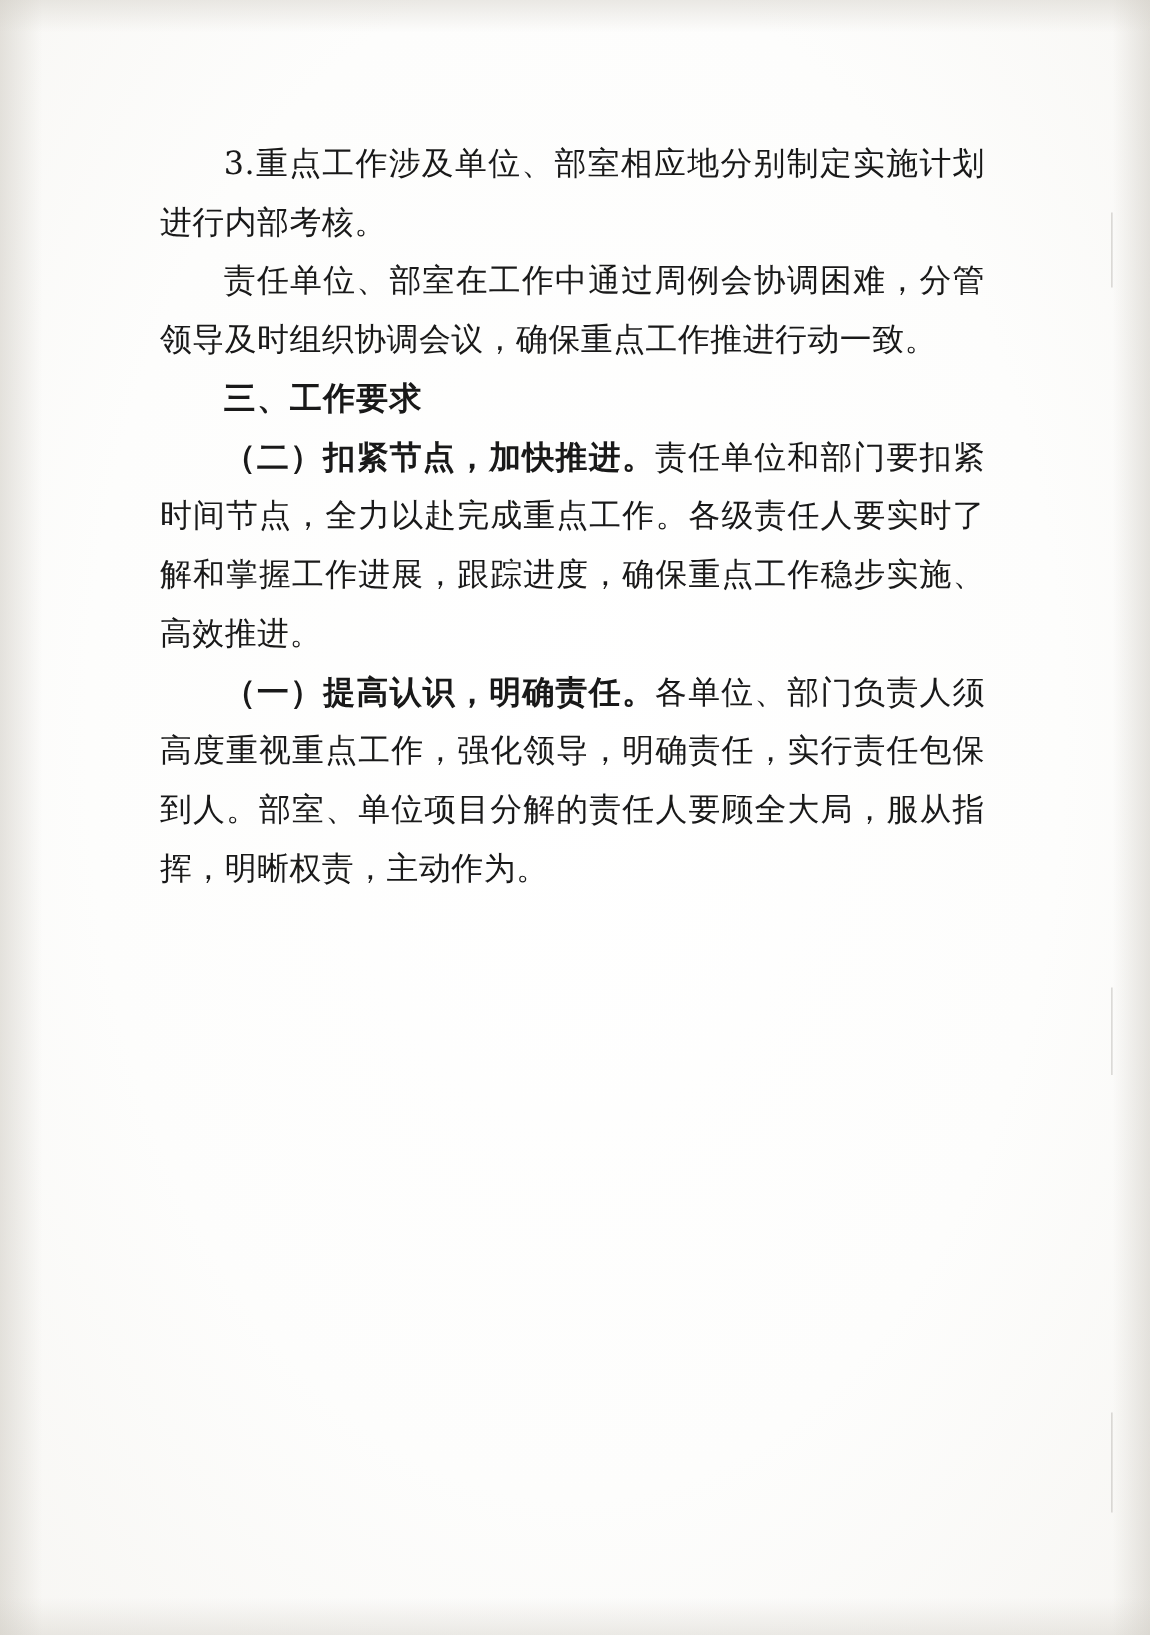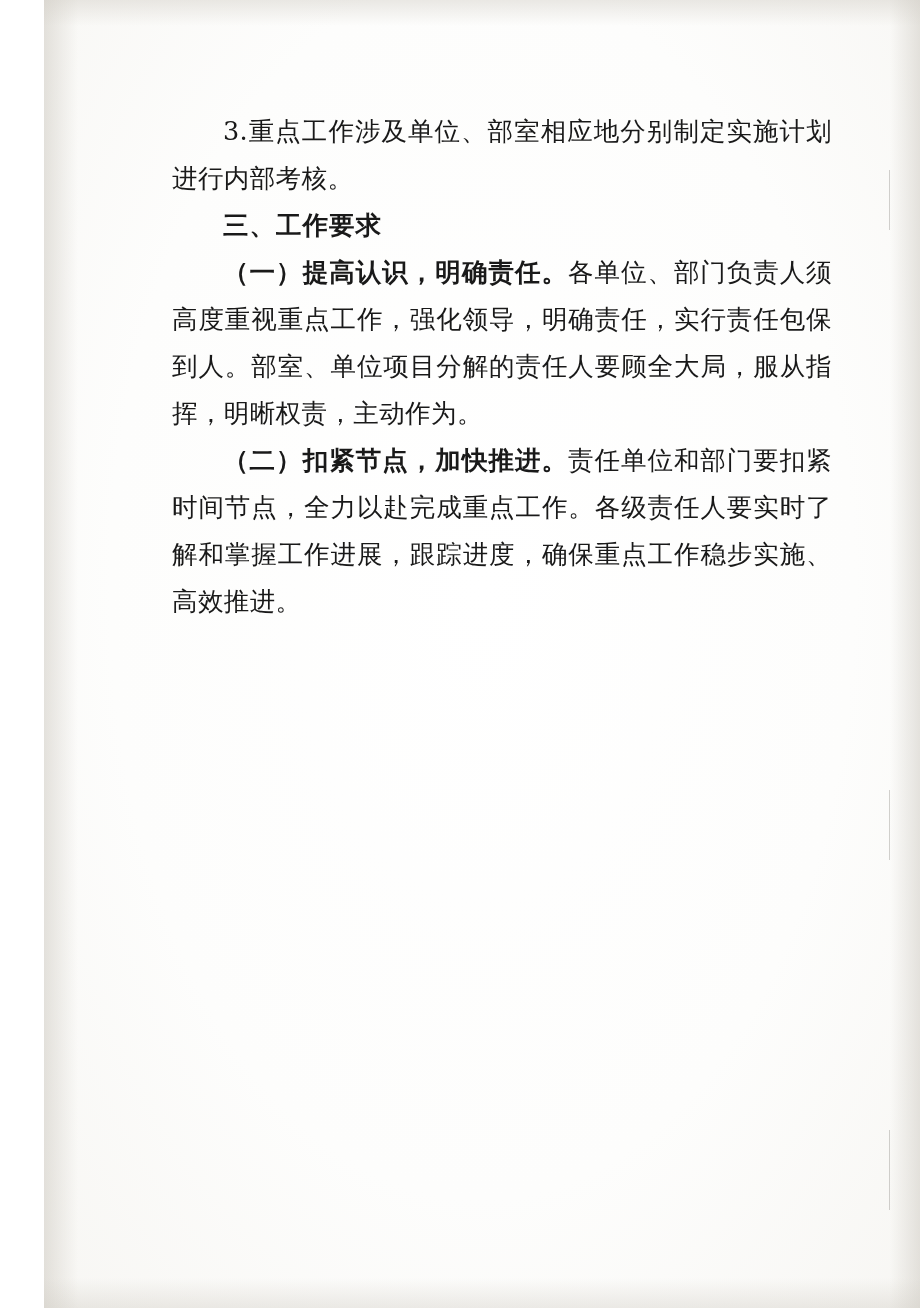--- a/index.html
+++ b/index.html
@@ -14,21 +14,20 @@
     font-family: "DejaVu Sans", "Liberation Sans", sans-serif;
     overflow: hidden;
   }
 
   
   #page {
     position: absolute;
     inset: 0;
     background:
       radial-gradient(ellipse at 50% 45%, #ffffff 0%, #fdfdfc 60%, #f7f6f3 100%);
-    margin-left: 44px;
   }
 
   
   .edge-left {
     position: absolute;
     left: 0; top: 0; bottom: 0; width: 34px;
     background: linear-gradient(to right, rgba(208,204,196,0.55), rgba(255,255,255,0));
     pointer-events: none;
   }
   .edge-right {
@@ -106,27 +105,28 @@
 
   <div class="fold-mark" style="right:30px; top:170px; height:60px;"></div>
   <div class="fold-mark" style="right:30px; top:790px; height:70px;"></div>
   <div class="fold-mark" style="right:30px; top:1130px; height:80px;"></div>
 
   <div id="content">
 
     <p class="para">3.重点工作涉及单位、部室相应地分别制定实施计划进行内部考核。</p>
 
 
+    <p class="para">责任单位、部室在工作中通过周例会协调困难，分管领导及时组织协调会议，确保重点工作推进行动一致。</p>
 
     <p class="para heading">三、工作要求</p>
 
     <p class="para">
-      <span class="b">（一）提高认识，明确责任。</span><span>各单位、部门负责人须高度重视重点工作，强化领导，明确责任，实行责任包保到人。部室、单位项目分解的责任人要顾全大局，服从指挥，明晰权责，主动作为。</span>
+      <span class="b">（二）扣紧节点，加快推进。</span><span>责任单位和部门要扣紧时间节点，全力以赴完成重点工作。各级责任人要实时了解和掌握工作进展，跟踪进度，确保重点工作稳步实施、高效推进。</span>
     </p>
 
     <p class="para">
-      <span class="b">（二）扣紧节点，加快推进。</span><span>责任单位和部门要扣紧时间节点，全力以赴完成重点工作。各级责任人要实时了解和掌握工作进展，跟踪进度，确保重点工作稳步实施、高效推进。</span>
+      <span class="b">（一）提高认识，明确责任。</span><span>各单位、部门负责人须高度重视重点工作，强化领导，明确责任，实行责任包保到人。部室、单位项目分解的责任人要顾全大局，服从指挥，明晰权责，主动作为。</span>
     </p>
 
 
 
   </div>
 </div>
 
 </body></html>

